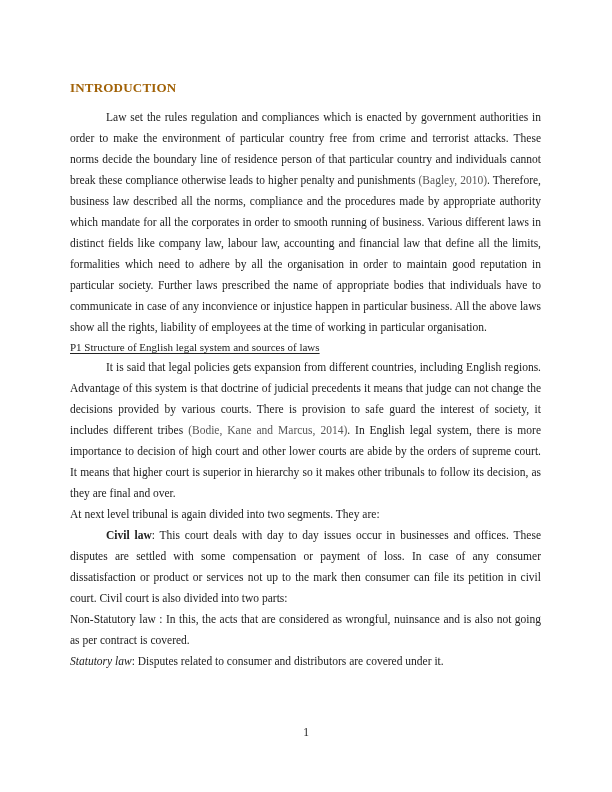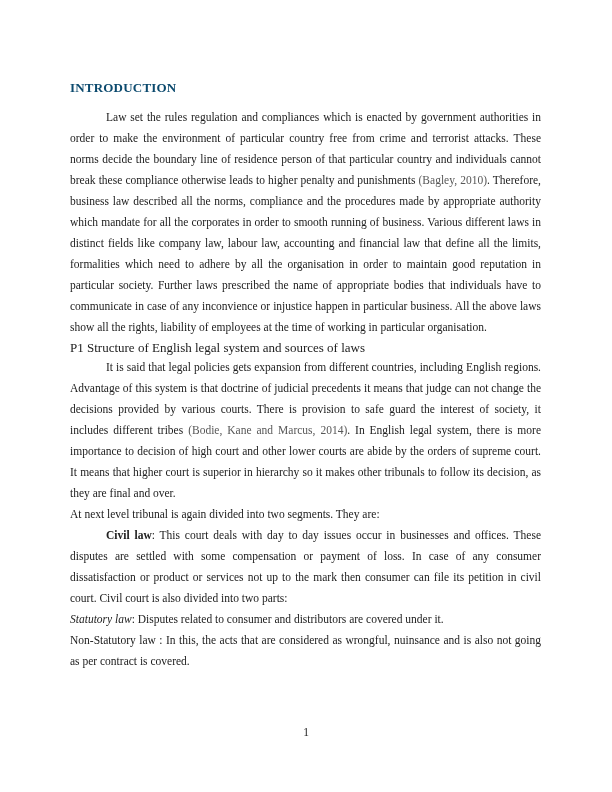--- a/index.html
+++ b/index.html
@@ -19,30 +19,31 @@
   .content {
     position: absolute;
     left: 70px;
     top: 80px;
     width: 471px;
   }
   h1.doc-heading {
     font-size: 13px;
     line-height: 16px;
     font-weight: bold;
-    color: #0c4a6e;
+    color: #a16207;
     margin: 0 0 11px 0;
     letter-spacing: 0.2px;
   }
   h1.doc-heading.section {
     margin: 0 0 12px 0;
   }
   .subheading {
-    font-size: 13px;
+    font-size: 11px;
     line-height: 19px;
+    text-decoration: underline;
     text-underline-offset: 2px;
     margin: 0 0 0 0;
     color: #212121;
   }
   p.body {
     font-size: 11.5px;
     line-height: 21px;
     text-align: justify;
     margin: 0;
     color: #212121;
@@ -83,22 +84,22 @@
 
 
     <div class="subheading">P1 Structure of English legal system and sources of laws</div>
 
     <p class="body indent"><span>It is said that legal policies gets expansion from different countries, including English regions. Advantage of this system is that doctrine of judicial precedents it means that judge can not change the decisions provided by various courts. There is provision to safe guard the interest of society, it includes different tribes </span><span class="citation">(Bodie, Kane and Marcus, 2014)</span><span>. In English legal system, there is more importance to decision of high court and other lower courts are abide by the orders of supreme court. It means that higher court is superior in hierarchy so it makes other tribunals to follow its decision, as they are final and over.</span></p>
 
     <p class="body">At next level tribunal is again divided into two segments. They are:</p>
 
     <p class="body indent"><span class="term-bold">Civil law</span><span>: This court deals with day to day issues occur in businesses and offices. These disputes are settled with some compensation or payment of loss. In case of any consumer dissatisfaction or product or services not up to the mark then consumer can file its petition in civil court. Civil court is also divided into two parts:</span></p>
 
+    <p class="body">Non-Statutory law : In this, the acts that are considered as wrongful, nuinsance and is also not going as per contract is covered.</p>
+
     <p class="body"><span class="term-italic">Statutory law</span><span>: Disputes related to consumer and distributors are covered under it.</span></p>
-
-    <p class="body">Non-Statutory law : In this, the acts that are considered as wrongful, nuinsance and is also not going as per contract is covered.</p>
 
   </main>
 
   <footer class="footer">
     <span>1</span>
   </footer>
 </div>
 
 </body></html>

